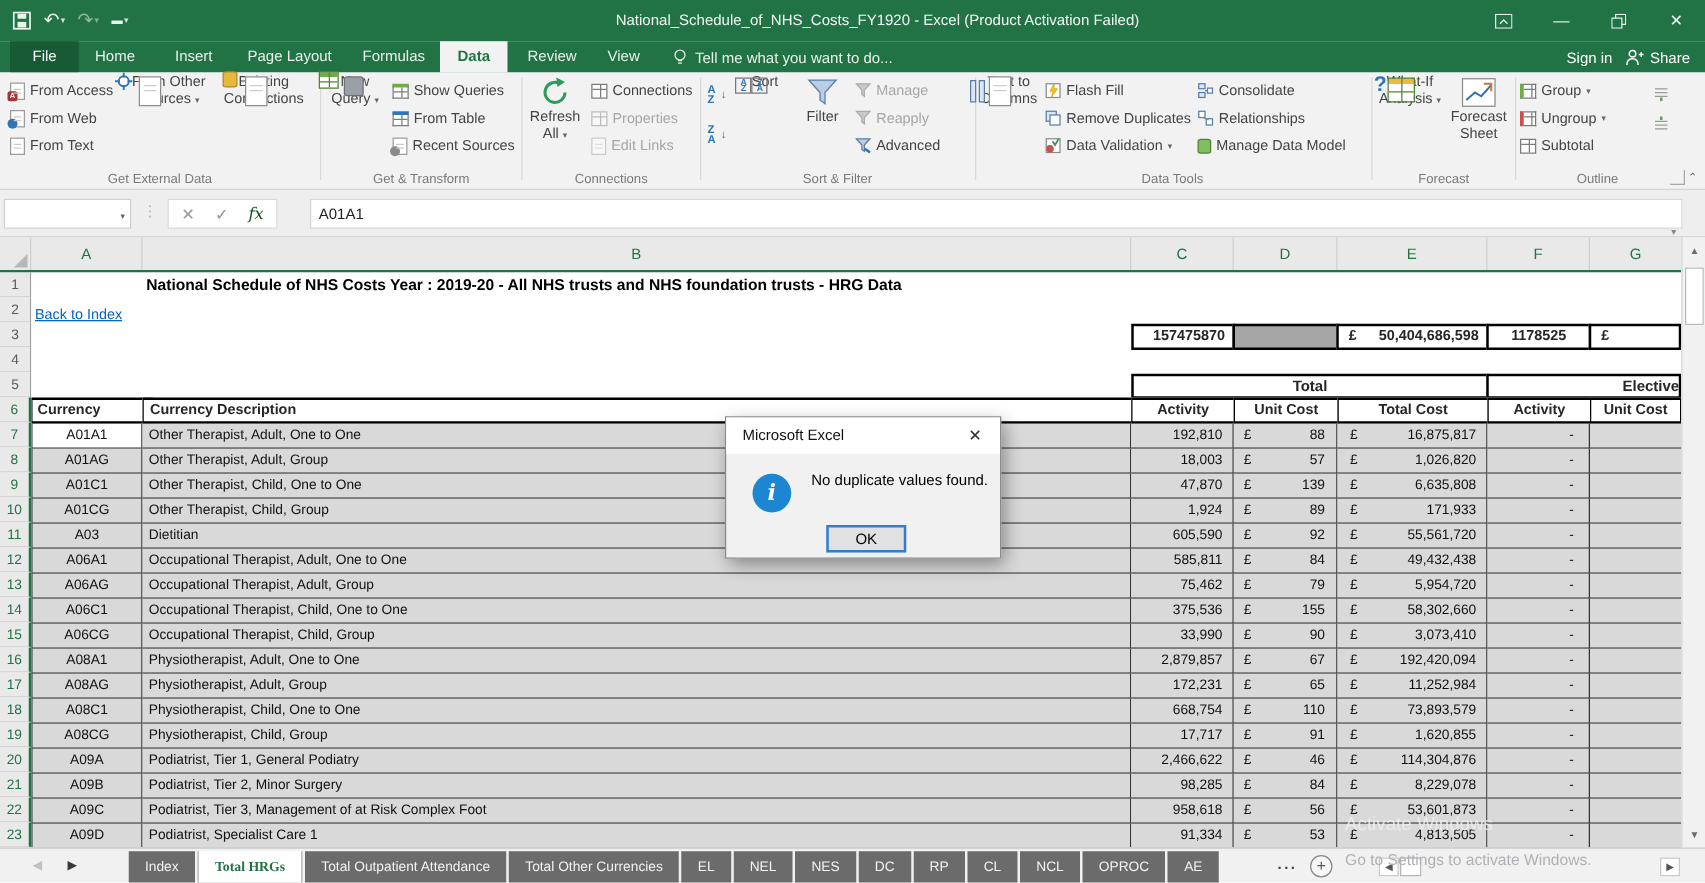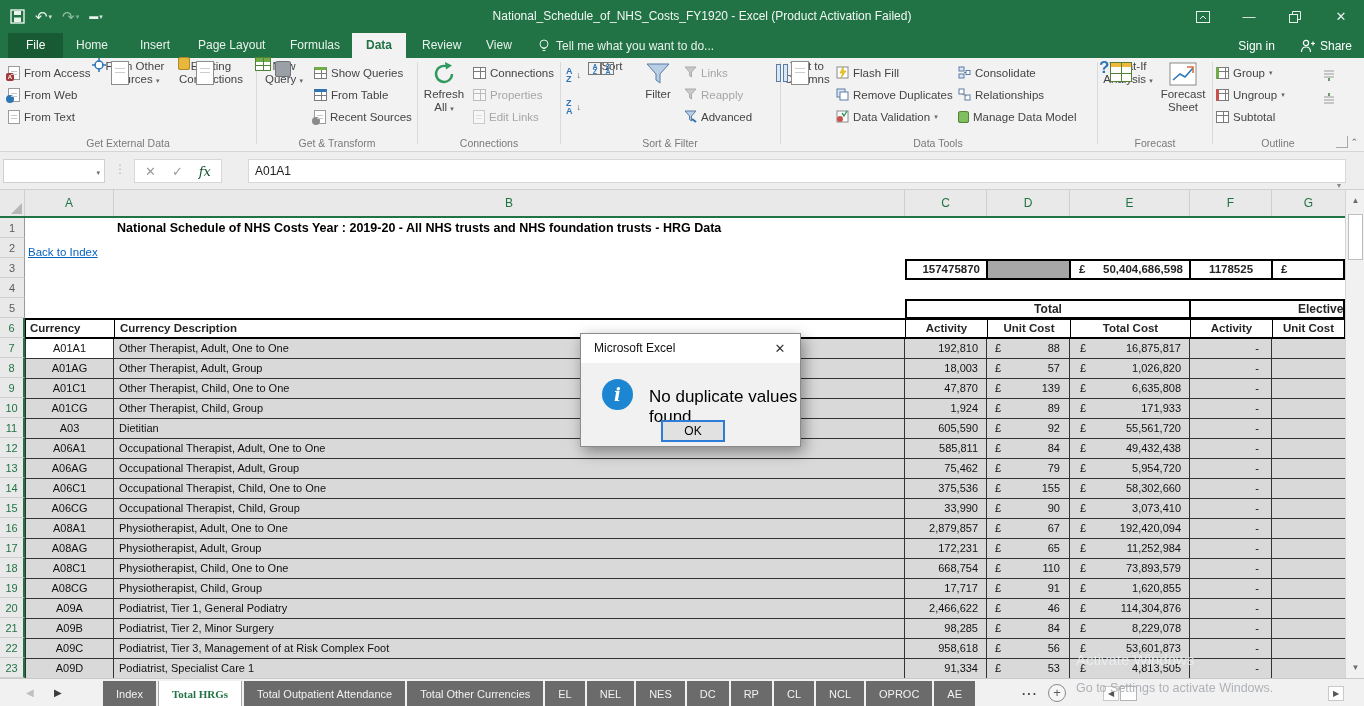--- a/index.html
+++ b/index.html
@@ -15,21 +15,21 @@
   .wtitle { position:absolute; left:0; right:0; top:0; height:33px; text-align:center; line-height:33px; font-size:12px; color:#f2f7f3;padding-left:40px; }
   .wincontrols { position:absolute; right:0; top:0; height:33px; display:flex; }
   .wc { width:46px; height:33px; display:flex; align-items:center; justify-content:center; color:#e8f0ea; font-size:13px; }
 
   
   .tabrow { position:absolute; left:0; top:33px; width:1364px; height:25px; background:#217346; }
   .rtab { position:absolute; top:0; height:25px; line-height:25px; padding:0 14px; color:#e9f1eb; font-size:12px; }
   .rtab.filetab { background:#185a34; padding:0 18px; color:#fff; }
   .rtab.on { background:#f2f2f2; color:#217346; font-weight:bold; }
   .tellme { position:absolute; left:538px; top:0; height:25px; display:flex; align-items:center; gap:6px; color:#e9f1eb; font-size:12px; }
-  .acct-right { position:absolute; right:12px; top:0; height:25px; display:flex; align-items:center; gap:25px; color:#fff; }
+  .acct-right { position:absolute; right:12px; top:0; height:25px; display:flex; align-items:center; gap:10px; color:#fff; }
   .sharebtn { display:flex; align-items:center; gap:5px; }
 
   
   .ribbon { position:absolute; left:0; top:58px; width:1364px; height:94px; background:#f2f2f2; border-bottom:1px solid #d5d5d5; }
   .rgroup { position:absolute; top:0; height:93px; }
   .rgsep { position:absolute; top:4px; width:1px; height:82px; background:#d9d9d9; }
   .rglabel { position:absolute; left:0; right:0; bottom:2px; text-align:center; font-size:10.5px; color:#7a7a7a; }
   .sb { position:absolute; height:21px; display:flex; align-items:center; gap:4px; font-size:11.5px; color:#444; white-space:nowrap; }
   .sb.dis { color:#a6a6a6; }
   .sb.dis .pg, .sb.dis .tb { opacity:.45; }
@@ -109,21 +109,21 @@
   .ellip { position:absolute; left:1022px; top:0; height:28px; line-height:24px; color:#444; font-weight:bold; letter-spacing:2px; }
   .addsheet { position:absolute; left:1048px; top:5px; width:18px; height:18px; border:1px solid #8a8a8a; border-radius:50%; color:#5a5a5a; text-align:center; line-height:16px; font-size:13px; background:#f6f6f6; }
   .hsa { position:absolute; top:7px; width:16px; height:15px; background:#fdfdfd; border:1px solid #c9c9c9; text-align:center; line-height:14px; font-size:8px; color:#555; }
   .hthumb { position:absolute; left:1120px; top:7px; width:17px; height:15px; background:#fff; border:1px solid #b5b5b5; }
 
   
   .dialog { position:absolute; left:580px; top:333px; width:221px; height:114px; background:#f1f1f1; border:1px solid #8b8b8b; box-shadow:3px 5px 14px rgba(0,0,0,.4); z-index:60; }
   .dtitle { position:absolute; left:0; top:0; right:0; height:29px; background:#fff; line-height:29px; padding-left:13px; font-size:12px; color:#111; }
   .dclose { position:absolute; right:8px; top:0; width:24px; height:29px; text-align:center; line-height:29px; color:#333; font-size:13px; }
   .dinfo { position:absolute; left:21px; top:45px; width:31px; height:31px; border-radius:50%; background:#1c86d2; color:#fff; text-align:center; line-height:31px; font-family:"DejaVu Serif", serif; font-style:italic; font-weight:bold; font-size:18px; }
-  .dmsg { position:absolute; left:68px; top:53px; font-size:17px; color:#000; }
+  .dmsg { position:absolute; left:68px; top:43px; font-size:12px; color:#000; }
   .dok { position:absolute; left:80px; top:86px; width:64px; height:22px; background:#e1e1e1; border:2px solid #2f7cd6; text-align:center; line-height:18px; font-size:12px; color:#000; }
 
   
   .wm1 { position:absolute; left:1076px; top:651px; font-size:15px; color:#eceff1; opacity:.85; z-index:40; }
   .wm2 { position:absolute; left:1076px; top:681px; font-size:12.5px; color:#aeb2b6; z-index:40; }
 
   
   .svgic { display:inline-block; vertical-align:middle; flex:none; }
 </style>
 </head>
@@ -314,21 +314,21 @@
           <svg class="svgic" width="28" height="28" viewBox="0 0 28 28">
               <path d="M3 4 h22 l-9 10 v9 l-4 -3 v-6 z" fill="#b9cde5" stroke="#5a7da5"></path>
             </svg>
         </span>
         <span>Filter</span>
       </div>
       <div class="sb dis" style="left:122px; top:4px;">
         <svg class="svgic" width="13" height="13" viewBox="0 0 13 13">
             <path d="M1 1 h11 l-4.5 5 v5 l-2 -1.5 v-3.5 z" fill="#c9c9c9" stroke="#ababab"></path>
           </svg>
-        <span>Links</span>
+        <span>Manage</span>
       </div>
       <div class="sb dis" style="left:122px; top:26px;">
         <svg class="svgic" width="13" height="13" viewBox="0 0 13 13">
             <path d="M1 1 h11 l-4.5 5 v5 l-2 -1.5 v-3.5 z" fill="#c9c9c9" stroke="#ababab"></path>
           </svg>
         <span>Reapply</span>
       </div>
       <div class="sb" style="left:122px; top:48px;">
         <svg class="svgic" width="13" height="13" viewBox="0 0 13 13">
             <path d="M1 1 h11 l-4.5 5 v5 l-2 -1.5 v-3.5 z" fill="#b9cde5" stroke="#5a7da5"></path>

